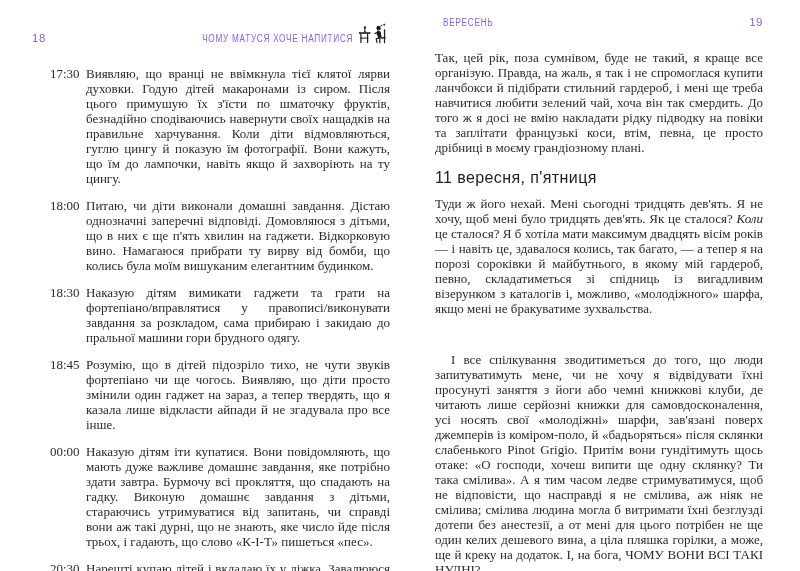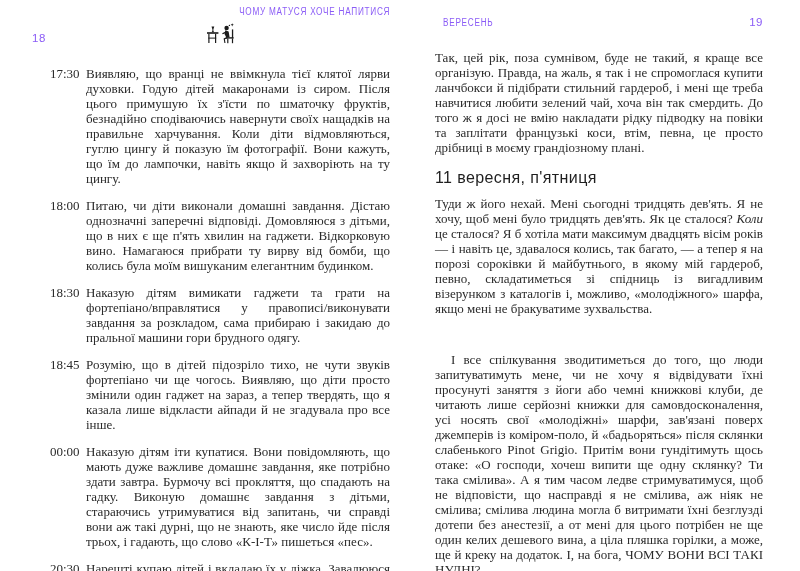--- a/index.html
+++ b/index.html
@@ -21,21 +21,21 @@
     font-family: "Liberation Sans", sans-serif;
     color: #8b5cf6;
   }
   .page-num { font-size: 11.5px; letter-spacing: 0.5px; }
   .rh-title {
     font-size: 10px; letter-spacing: 0.9px; white-space: nowrap;
     display: inline-block; transform: scaleX(0.82);
   }
   .rh-title.to-right { transform-origin: right center; }
   .rh-title.to-left  { transform-origin: left center; margin-left: 8px; }
-  .rh-title-group { display: flex; align-items: flex-start; gap: 5px; flex-direction: column; }
+  .rh-title-group { display: flex; align-items: flex-end; gap: 5px; }
   .head-icon { display: inline-block; width: 32px; height: 26px; margin-bottom: -4px; }
   .head-icon svg { display: block; width: 100%; height: 100%; }
 
   .diary { margin-top: 22px; margin-left: 18px; }
   .entry {
     display: flex; margin: 12px 0 3px 0;
     font-size: 13px; line-height: 15px; text-align: justify;
   }
   .entry-time { flex: 0 0 36px; white-space: nowrap; }
   .entry-text { flex: 1; text-align: justify; }

